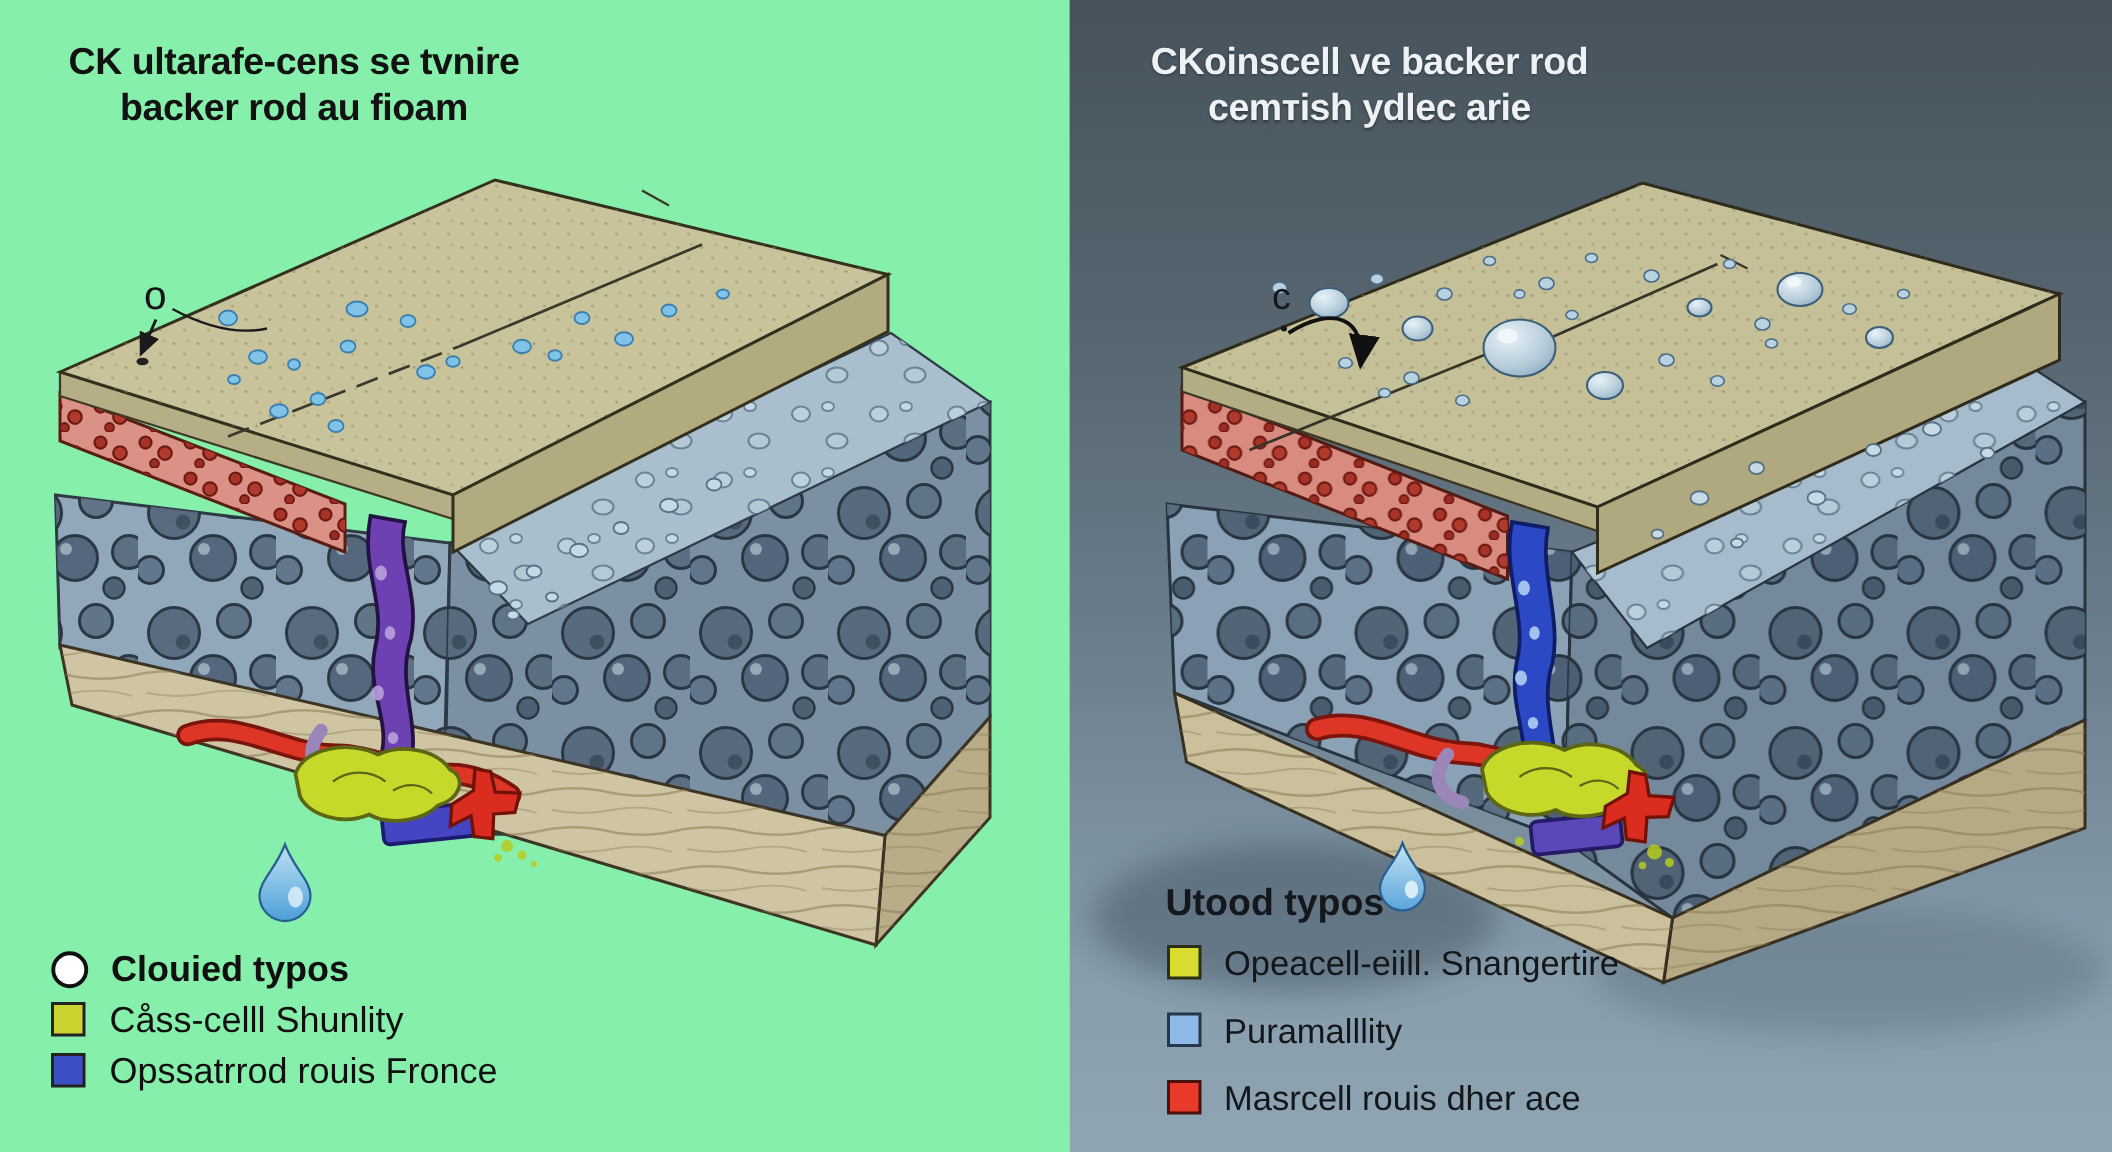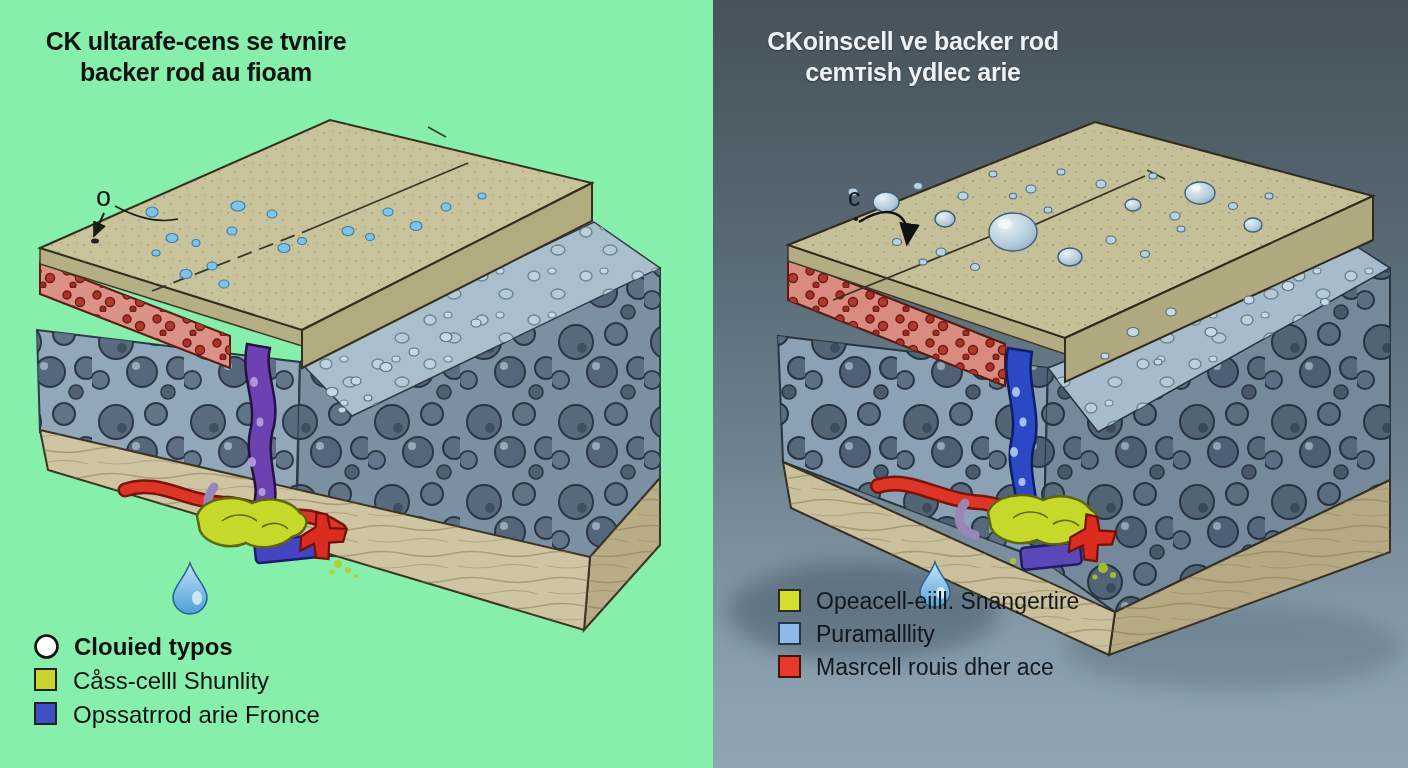--- a/index.html
+++ b/index.html
@@ -15,21 +15,21 @@
   .title{position:absolute;text-align:center;font-weight:700;
     font-size:25px;line-height:1.22;letter-spacing:-0.3px;white-space:nowrap;}
   #left-title{top:26px;left:20px;width:352px;color:#121212;}
   #right-title{top:26px;left:15px;width:370px;color:#eef2f5;text-shadow:0 1px 2px rgba(0,0,0,.4);}
   .diagram{position:absolute;top:0;left:0;}
   .legend{position:absolute;}
   #left-legend{top:633px;left:33px;}
   #right-legend{top:588px;left:64px;}
   .legend-heading{font-size:25px;font-weight:700;color:#14171b;margin-bottom:12px;}
   .legend-row{display:flex;gap:14px;height:34px;}
-  #right-legend .legend-row{height:33px;gap:13px;}
+  #right-legend .legend-row{height:33px;gap:13px;margin-top:12px;}
   .legend-label{font-size:24px;color:#101010;}
   #right-legend .legend-label{font-size:23px;color:#13161a;}
   .legend-label.bold{font-weight:700;}
   .swatch{flex:0 0 auto;display:block;}
 </style>
 </head>
 <body>
 
 <div class="panel" id="left-panel">
   <div class="title" id="left-title">
@@ -195,21 +195,21 @@
     <div class="legend-row">
       <svg class="swatch" width="26" height="26">
         <rect x="2" y="2" width="21" height="21" stroke="#222" stroke-width="2" fill="#c9d431"></rect>
       </svg>
       <span class="legend-label">Cåss-celll Shunlity</span>
     </div>
     <div class="legend-row">
       <svg class="swatch" width="26" height="26">
         <rect x="2" y="2" width="21" height="21" stroke="#222" stroke-width="2" fill="#3c4fc5"></rect>
       </svg>
-      <span class="legend-label">Opssatrrod arie Fronce</span>
+      <span class="legend-label">Opssatrrod rouis Fronce</span>
     </div>
   </div>
 </div>
 
 <div class="panel" id="right-panel">
   <div class="title" id="right-title">
     <div>CKoinscell ve backer rod</div>
     <div>cemтish ydlec arie</div>
   </div>
 
@@ -377,20 +377,21 @@
     <ellipse cx="228" cy="593" rx="4.5" ry="6" fill="#e9f5fc" opacity=".85"></ellipse>
 
     <g>
       <text x="135" y="206" font-size="25" fill="#14171b">c</text>
       <circle cx="143" cy="219" r="2" fill="#14171b"></circle>
       <path d="M146,222 C176,203 198,212 194,244" fill="none" stroke="#111" stroke-width="2.6" marker-end="url(#RArr)"></path>
     </g>
   </svg>
 
   <div class="legend" id="right-legend">
+    <div class="legend-heading">Utood typos</div>
     <div class="legend-row">
       <svg class="swatch" width="26" height="26">
         <rect x="2" y="2" width="21" height="21" stroke="#2b2e14" stroke-width="2" fill="#d6dd2e"></rect>
       </svg>
       <span class="legend-label">Opeacell-eiill. Snangertire</span>
     </div>
     <div class="legend-row">
       <svg class="swatch" width="26" height="26">
         <rect x="2" y="2" width="21" height="21" stroke="#23384c" stroke-width="2" fill="#8fb9e6"></rect>
       </svg>

